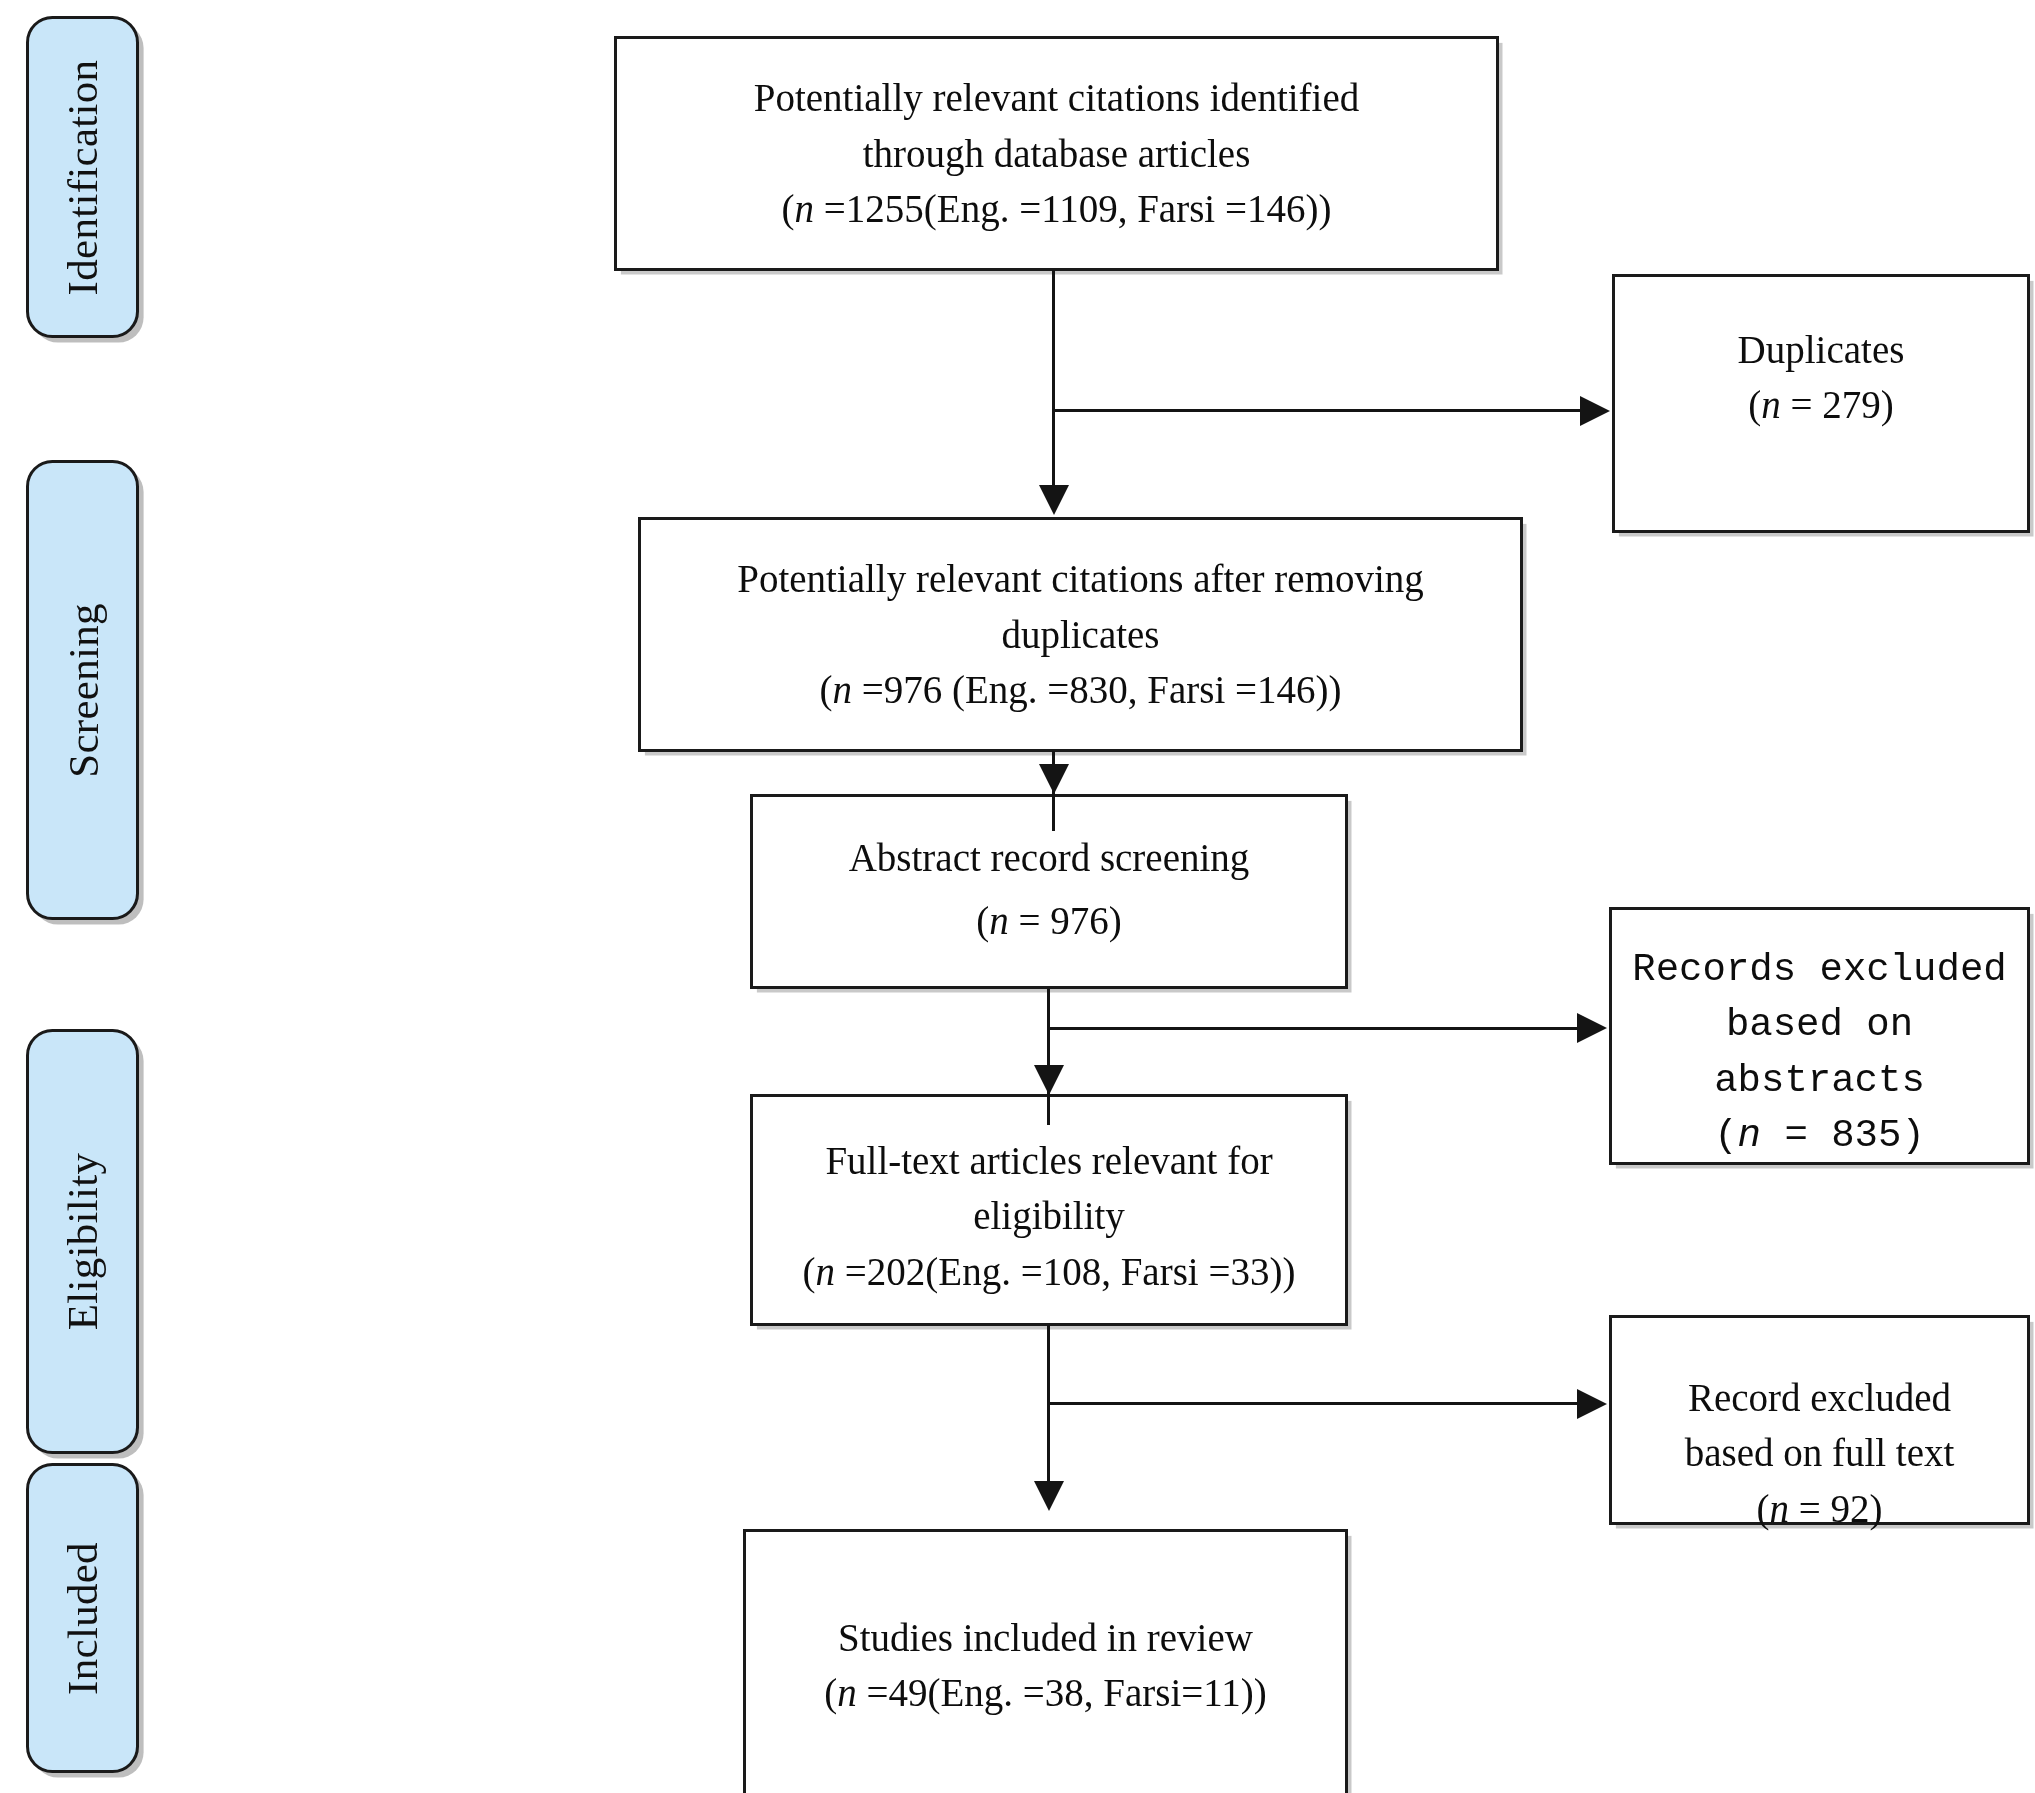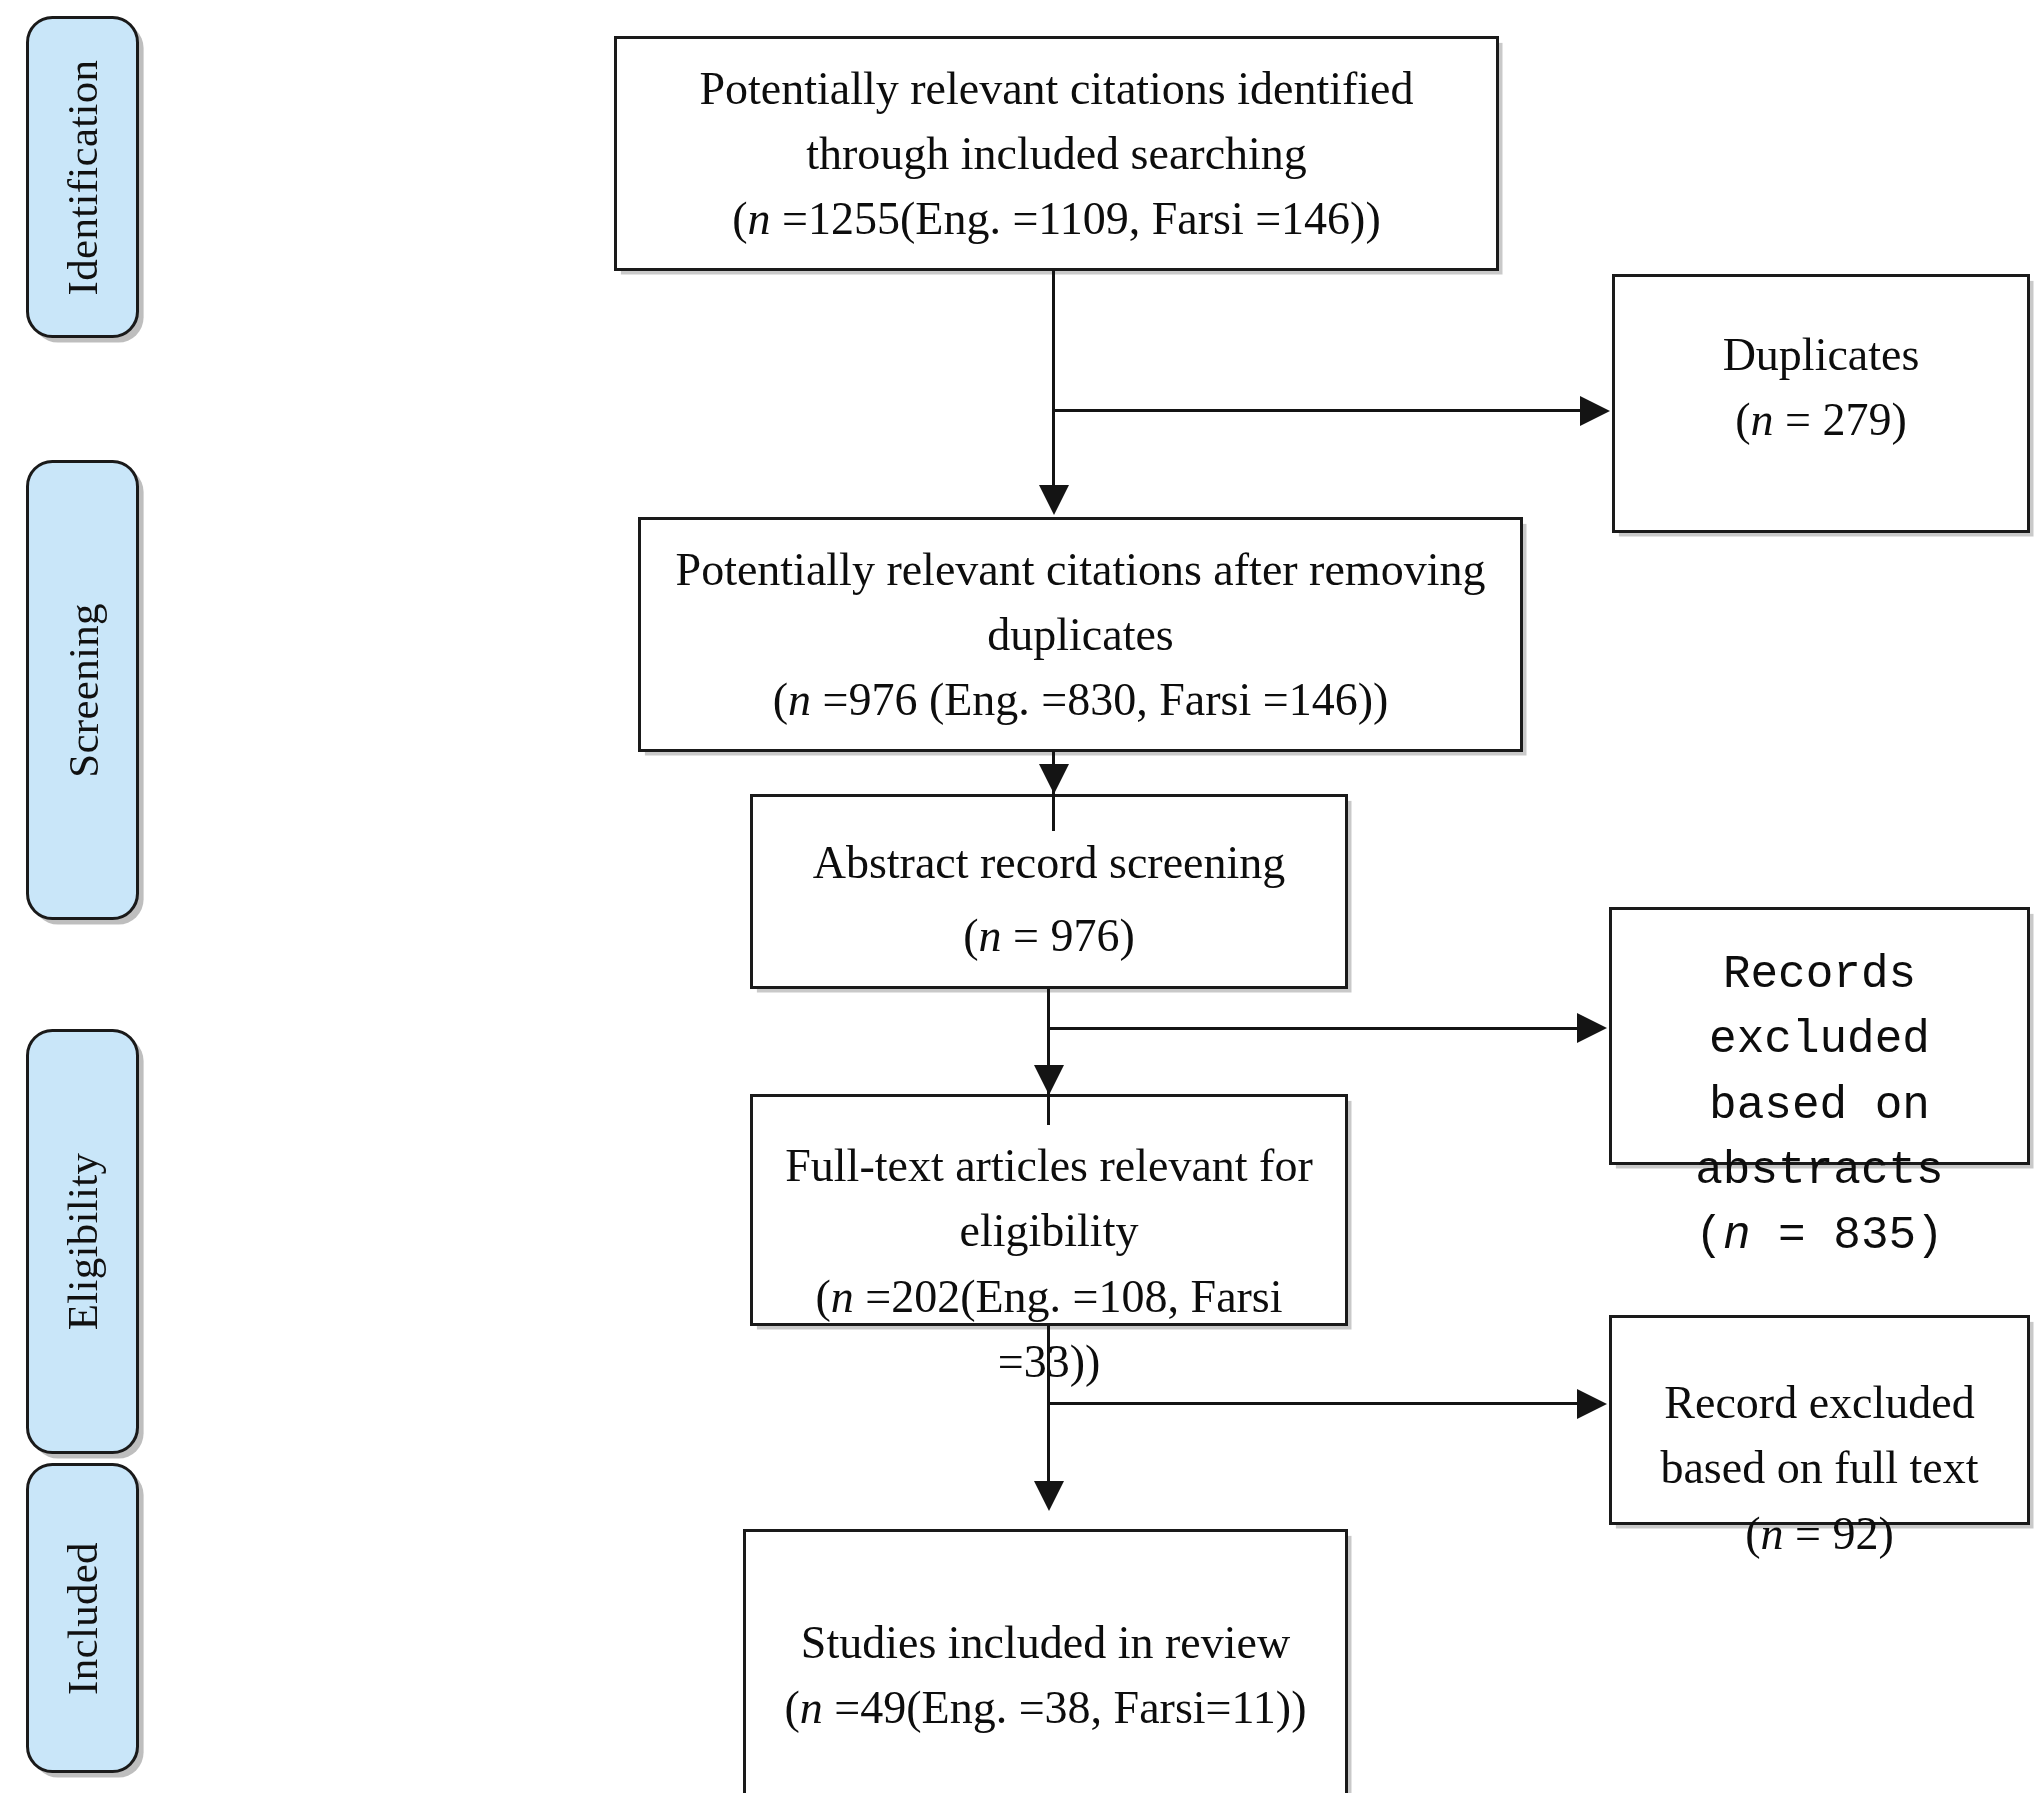--- a/index.html
+++ b/index.html
@@ -45,21 +45,21 @@
     background: #ffffff;
     border: 3.4px solid #1a1a1a;
     box-shadow: 5.2px 5.2px 0 -1.7px rgba(60,60,60,0.28);
     display: flex;
     flex-direction: column;
     align-items: center;
   }
   .flow-box .box-text {
     width: 100%;
     text-align: center;
-    font-size: 46px;
+    font-size: 39px;
     line-height: 1.42;
     color: #0d0d0d;
     padding: 0 15px;
     box-sizing: border-box;
   }
   .flow-box.center-v { justify-content: center; }
   .flow-box.top-v    { justify-content: flex-start; }
 
   .box-text .n-italic { font-style: italic; }
 
@@ -107,21 +107,21 @@
   <div class="stage-pill" style="left:26.4px; top:1029px; width:113px; height:425px;">
     <span class="stage-label">Eligibility</span>
   </div>
 
   <div class="stage-pill" style="left:26.4px; top:1463px; width:113px; height:310px;">
     <span class="stage-label">Included</span>
   </div>
 
   <div class="flow-box center-v" style="left:614px; top:36px; width:885px; height:235px; padding-top:0;">
     <div class="box-text">Potentially relevant citations identified</div>
-    <div class="box-text">through included searching</div>
+    <div class="box-text">through database articles</div>
     <div class="box-text"><span>(</span><span class="n-italic">n</span><span> =1255(Eng. =1109, Farsi =146))</span></div>
   </div>
 
   <div class="flow-box top-v" style="left:1612px; top:274px; width:418px; height:259px; padding-top:45px;">
     <div class="box-text">Duplicates</div>
     <div class="box-text"><span>(</span><span class="n-italic">n</span><span> = 279)</span></div>
   </div>
 
   <div class="flow-box center-v" style="left:614px; top:517px; width:885px; height:235px;margin-left:24px;">
     <div class="box-text">Potentially relevant citations after removing</div>

